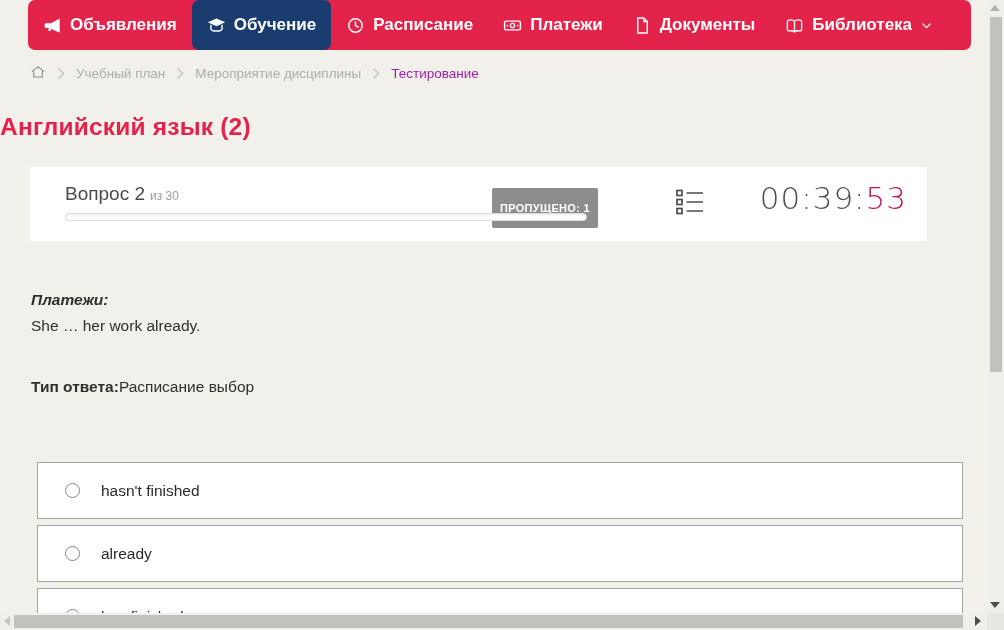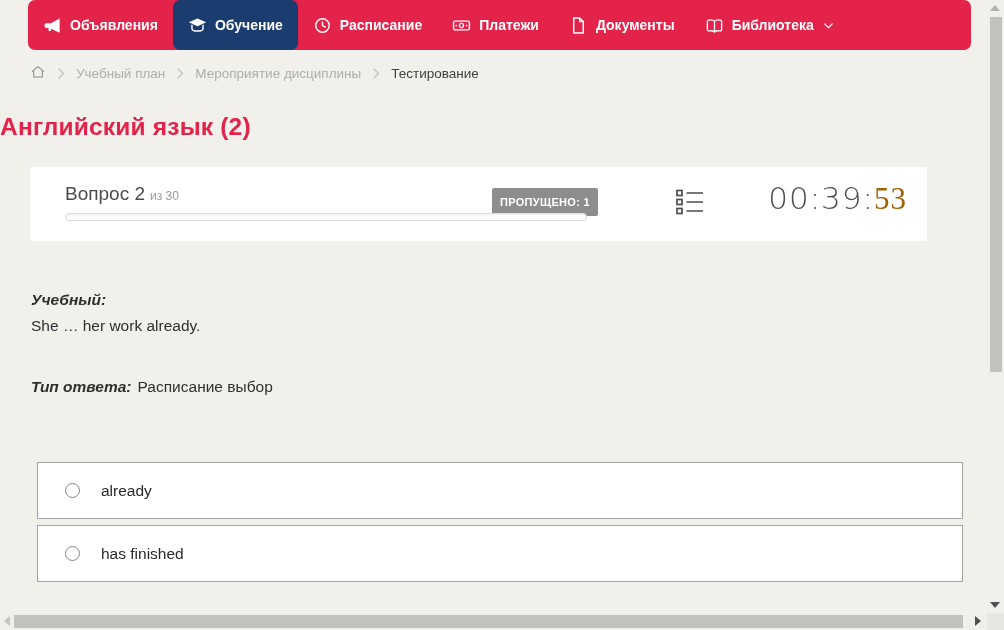--- a/index.html
+++ b/index.html
@@ -12,34 +12,34 @@
   }
 
   
   .topnav {
     position:absolute; left:28px; top:0; width:943px; height:50px;
     background:#e3234a; border-radius:7px;
     display:flex; align-items:stretch;
   }
   .nav-item {
     display:flex; align-items:center; gap:8px;
-    padding:0 15px; color:#fff; font-weight:bold; font-size:14px;
+    padding:0 15px; color:#fff; font-weight:bold; font-size:17px;
     border-radius:7px; cursor:pointer; white-space:nowrap;
   }
   .nav-item.active { background:#1b3c6e; }
   .nav-item svg { display:block; }
 
   
   .breadcrumb {
     position:absolute; left:30px; top:62px; height:22px;
     display:flex; align-items:center; gap:11px;
     font-size:13.5px; color:#b0ada7;
   }
   .crumb-link { color:#b0ada7; cursor:pointer; }
-  .crumb-current { color:#404040; }
+  .crumb-current { color:#a21caf; }
   .crumb-sep { display:flex; align-items:center; }
 
   
   .page-title {
     position:absolute; left:0; top:113px; width:1004px;
     text-align:left; font-size:24.5px; font-weight:bold;
     color:#e3234a; letter-spacing:0.2px;
   }
 
   
@@ -51,54 +51,54 @@
     position:absolute; left:35px; top:16px;
     font-size:19px; color:#4b4b4b;
   }
   .question-counter .of {
     font-size:12px; color:#9b9b9b; margin-left:5px; font-weight:normal;
   }
   .missed-badge {
     position:absolute; left:462px; top:21px;
     background:#8d8d8d; color:#fff;
     font-size:11px; font-weight:bold; letter-spacing:0.3px;
-    padding:8px 8px; border-radius:2px; white-space:nowrap;
+    padding:14px 8px; border-radius:2px; white-space:nowrap;
   }
   .progress {
     position:absolute; left:35px; top:46px; width:522px; height:8px;
     background:#fdfdfd; border:1px solid #ddddda; border-radius:5px;
     box-shadow:inset 0 1px 2px rgba(0,0,0,0.06);
     overflow:hidden;
   }
   .progress-fill { height:100%; background:#e3234a; border-radius:5px; }
   .list-btn {
     position:absolute; left:642px; top:17px; width:36px; height:38px;
     background:none; border:none; cursor:pointer; padding:0;
   }
   .timer {
     position:absolute; right:20px; top:13px;
     font-family:"DejaVu Sans", sans-serif; font-weight:200;
     font-size:31px; color:#4f4f4f; letter-spacing:1px;
   }
-  .timer .secs { color:#a16207;font-family:Liberation Serif, serif; }
+  .timer .secs { color:#be185d; }
 
   
   .q-heading {
     position:absolute; left:31px; top:291px;
     font-size:15.5px; font-weight:bold; font-style:italic; color:#2f2f2f;
   }
   .q-text {
     position:absolute; left:31px; top:317px;
     font-size:15.5px; color:#2f2f2f;
   }
   .q-type {
     position:absolute; left:31px; top:378px;
     font-size:15.5px; color:#2f2f2f;
   }
-  .q-type .t-label { font-weight:bold; font-style:italic; margin-right:6px; }
+  .q-type .t-label { font-weight:bold; }
 
   
   .options { position:absolute; left:37px; top:462px; width:926px; }
   .option {
     width:926px; height:57px; background:#fff;
     border:1px solid #a3a3a3; margin-bottom:6px;
     display:flex; align-items:center; padding-left:27px; gap:21px;
     cursor:pointer;
   }
   .radio {
@@ -261,27 +261,31 @@
             <path d="M11.5 6H28M11.5 15H28M11.5 24H28"></path>
           </g>
         </svg>
     </span>
   </button>
   <div class="timer">
     <span>00:39:</span><span class="secs">53</span>
   </div>
 </div>
 
-<div class="q-heading">Учебный:</div>
+<div class="q-heading">Платежи:</div>
 <div class="q-text">She … her work already.</div>
 <div class="q-type">
   <span class="t-label">Тип ответа:</span><span>Расписание выбор</span>
 </div>
 
 <div class="options">
+  <div class="option">
+    <span class="radio"></span>
+    <span class="option-label">hasn't finished</span>
+  </div>
   <div class="option">
     <span class="radio"></span>
     <span class="option-label">already</span>
   </div>
   <div class="option">
     <span class="radio"></span>
     <span class="option-label">has finished</span>
   </div>
 </div>
 

